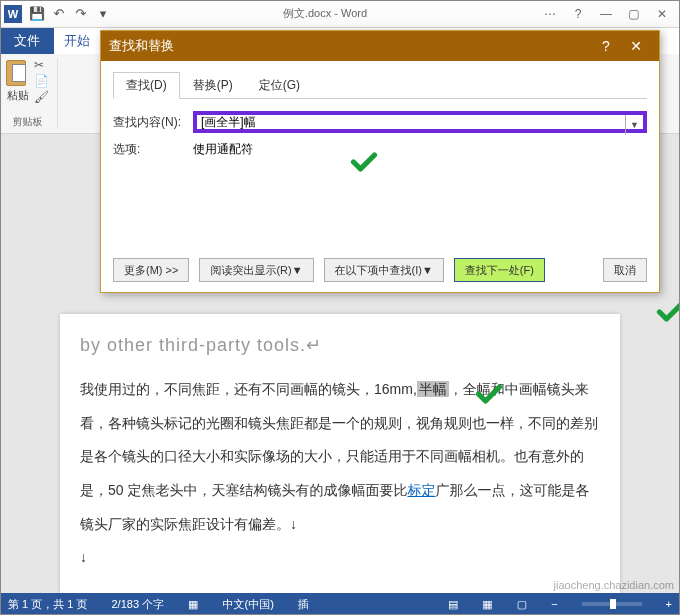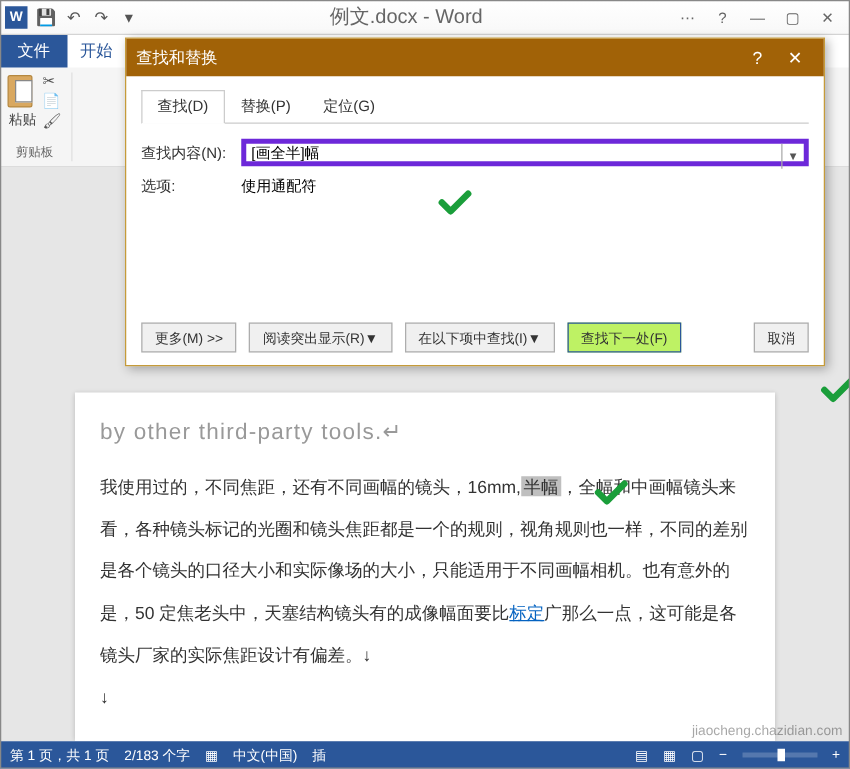--- a/index.html
+++ b/index.html
@@ -1,21 +1,21 @@
 <!DOCTYPE html>
 <html><head>
 <meta charset="utf-8">
 <style>
 * { margin: 0; padding: 0; box-sizing: border-box; font-family: "Microsoft YaHei", "Segoe UI", sans-serif; }
 body { width: 680px; height: 615px; background: #fff; overflow: hidden; position: relative; }
 
 .titlebar { height: 28px; background: linear-gradient(#fff, #f8f8f8); border-bottom: 1px solid #d4d4d4; display: flex; align-items: center; padding: 0 4px; }
 .titlebar .word-icon { width: 18px; height: 18px; background: #2b579a; color: #fff; font-size: 11px; font-weight: bold; display: flex; align-items: center; justify-content: center; margin-right: 4px; }
 .titlebar .qat-btn { width: 22px; height: 22px; display: flex; align-items: center; justify-content: center; color: #555; font-size: 13px; }
-.titlebar .doc-title { flex: 1; text-align: center; color: #666; font-size: 16px; }
+.titlebar .doc-title { flex: 1; text-align: center; color: #666; font-size: 11px; }
 .titlebar .win-btn { width: 28px; height: 22px; display: flex; align-items: center; justify-content: center; color: #666; font-size: 12px; }
 
 .ribbon-tabs { height: 26px; background: #fff; display: flex; align-items: flex-end; }
 .ribbon-tabs .file-tab { background: #2b579a; color: #fff; padding: 4px 14px; font-size: 13px; height: 26px; display: flex; align-items: center; }
 .ribbon-tabs .tab { padding: 4px 10px; font-size: 13px; color: #2b579a; }
 
 .ribbon-body { height: 80px; background: #f5f5f5; border-bottom: 1px solid #d4d4d4; display: flex; padding: 4px 6px; gap: 8px; }
 .ribbon-group { display: flex; flex-direction: column; align-items: center; justify-content: space-between; border-right: 1px solid #e0e0e0; padding-right: 8px; }
 .paste-btn { display: flex; flex-direction: column; align-items: center; }
 .paste-icon { width: 24px; height: 28px; position: relative; }
@@ -41,21 +41,21 @@
 .dlg-tab.active { border: 1px solid #ccc; border-bottom: 1px solid #fff; background: #fff; }
 .form-row { display: flex; align-items: center; margin-bottom: 8px; font-size: 12px; gap: 8px; }
 .form-row label { width: 72px; color: #333; }
 .search-input { flex: 1; height: 22px; border: 4px solid #6d28d9; padding: 0 4px; font-size: 12px; position: relative; display: flex; align-items: center; }
 .search-input .dd-arrow { position: absolute; right: 0; top: 0; width: 18px; height: 20px; border-left: 1px solid #aaa; display: flex; align-items: center; justify-content: center; font-size: 9px; color: #555; }
 .dlg-buttons { display: flex; gap: 10px; margin-top: 100px; justify-content: flex-start; }
 .dlg-buttons button { height: 24px; padding: 0 10px; font-size: 11px; border: 1px solid #adadad; background: #f0f0f0; color: #333; }
 .dlg-buttons button.primary { border: 1px solid #2b579a; background: #bef264; }
 .dlg-buttons .right { margin-left: auto; }
 
-.statusbar { position: absolute; bottom: 0; left: 0; right: 0; height: 22px; background: #2b579a; color: #fff; display: flex; align-items: center; font-size: 11px; padding: 0 8px; gap: 12px; }
+.statusbar { position: absolute; bottom: 0; left: 0; right: 0; height: 22px; background: #2b579a; color: #fff; display: flex; align-items: center; font-size: 11px; padding: 0 8px; gap: 24px; }
 .statusbar .sb-item { display: flex; align-items: center; gap: 4px; }
 .statusbar .spacer { flex: 1; }
 .watermark { position: absolute; right: 6px; bottom: 24px; font-size: 11px; color: rgba(0,0,0,0.35); }
 
 .checkmark { position: absolute; width: 28px; height: 24px; pointer-events: none; }
 .checkmark svg { width: 100%; height: 100%; }
 .cm1 { top: 150px; left: 350px; }
 .cm2 { top: 300px; left: 656px; }
 .cm3 { top: 382px; left: 475px; }
 

